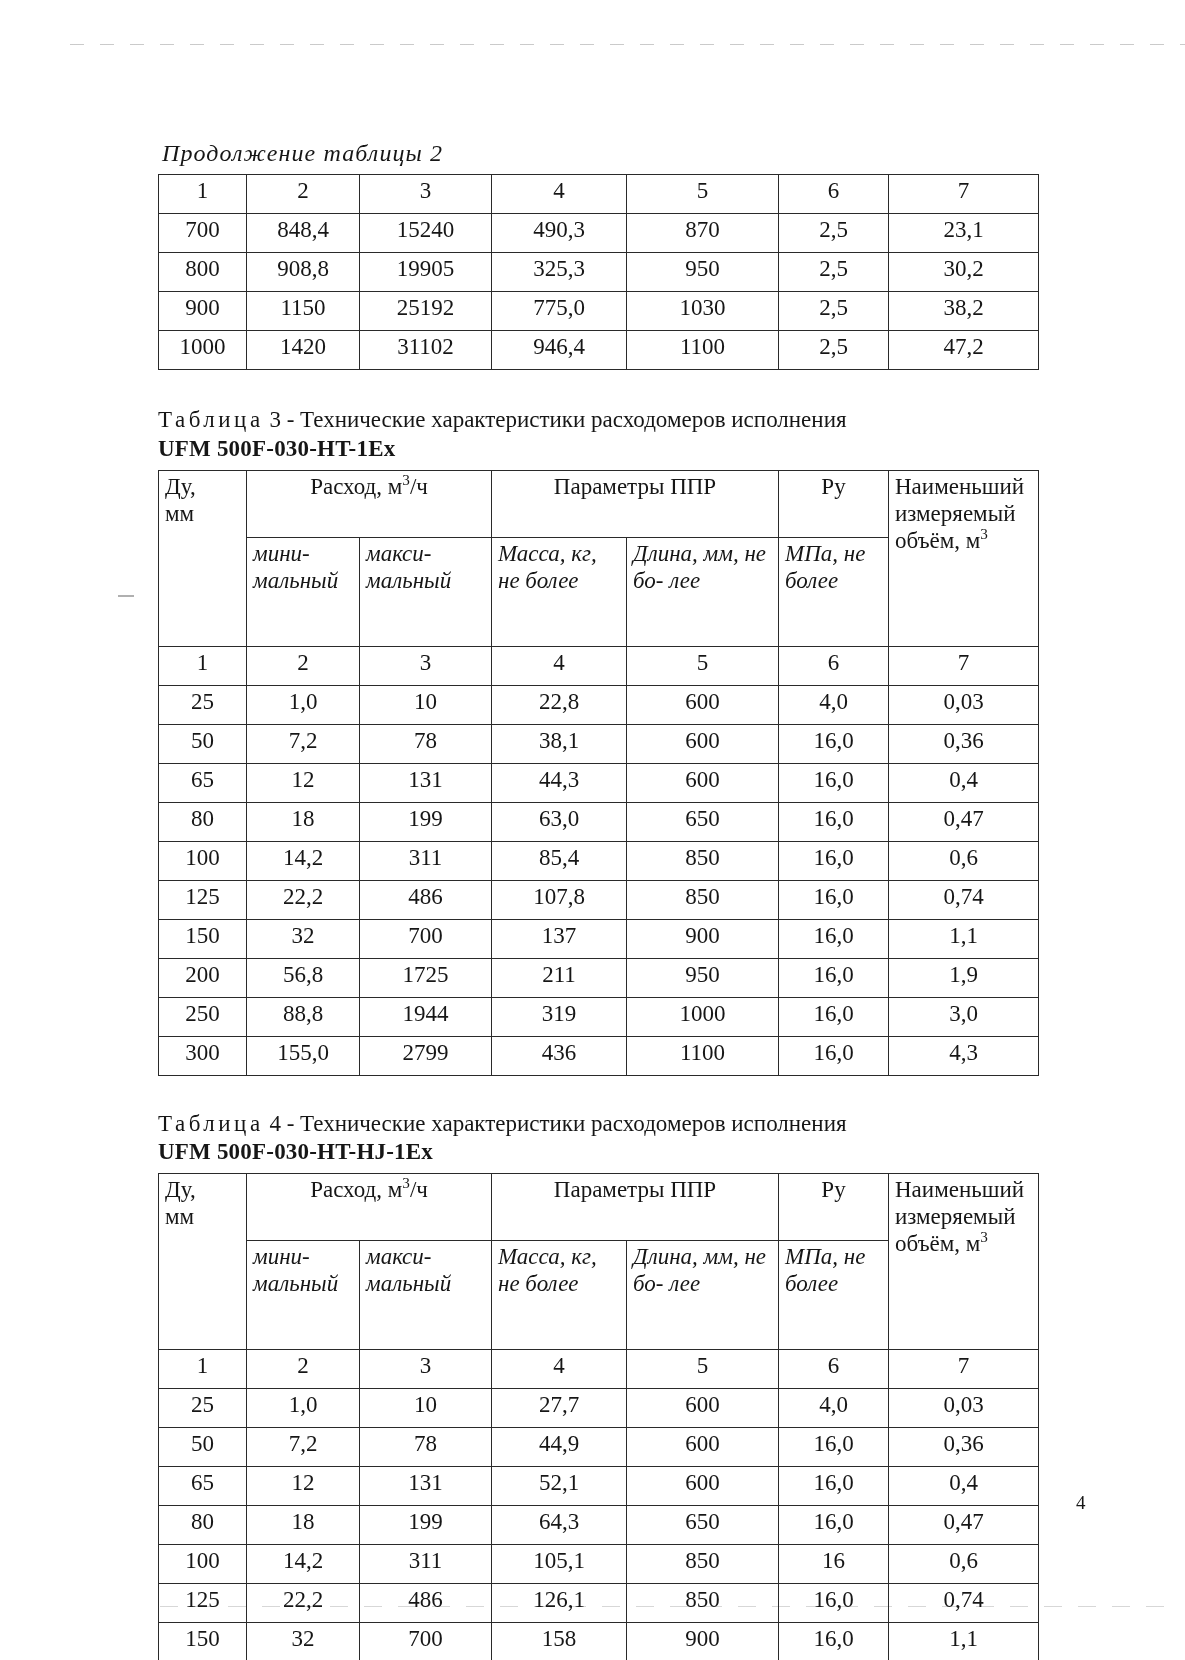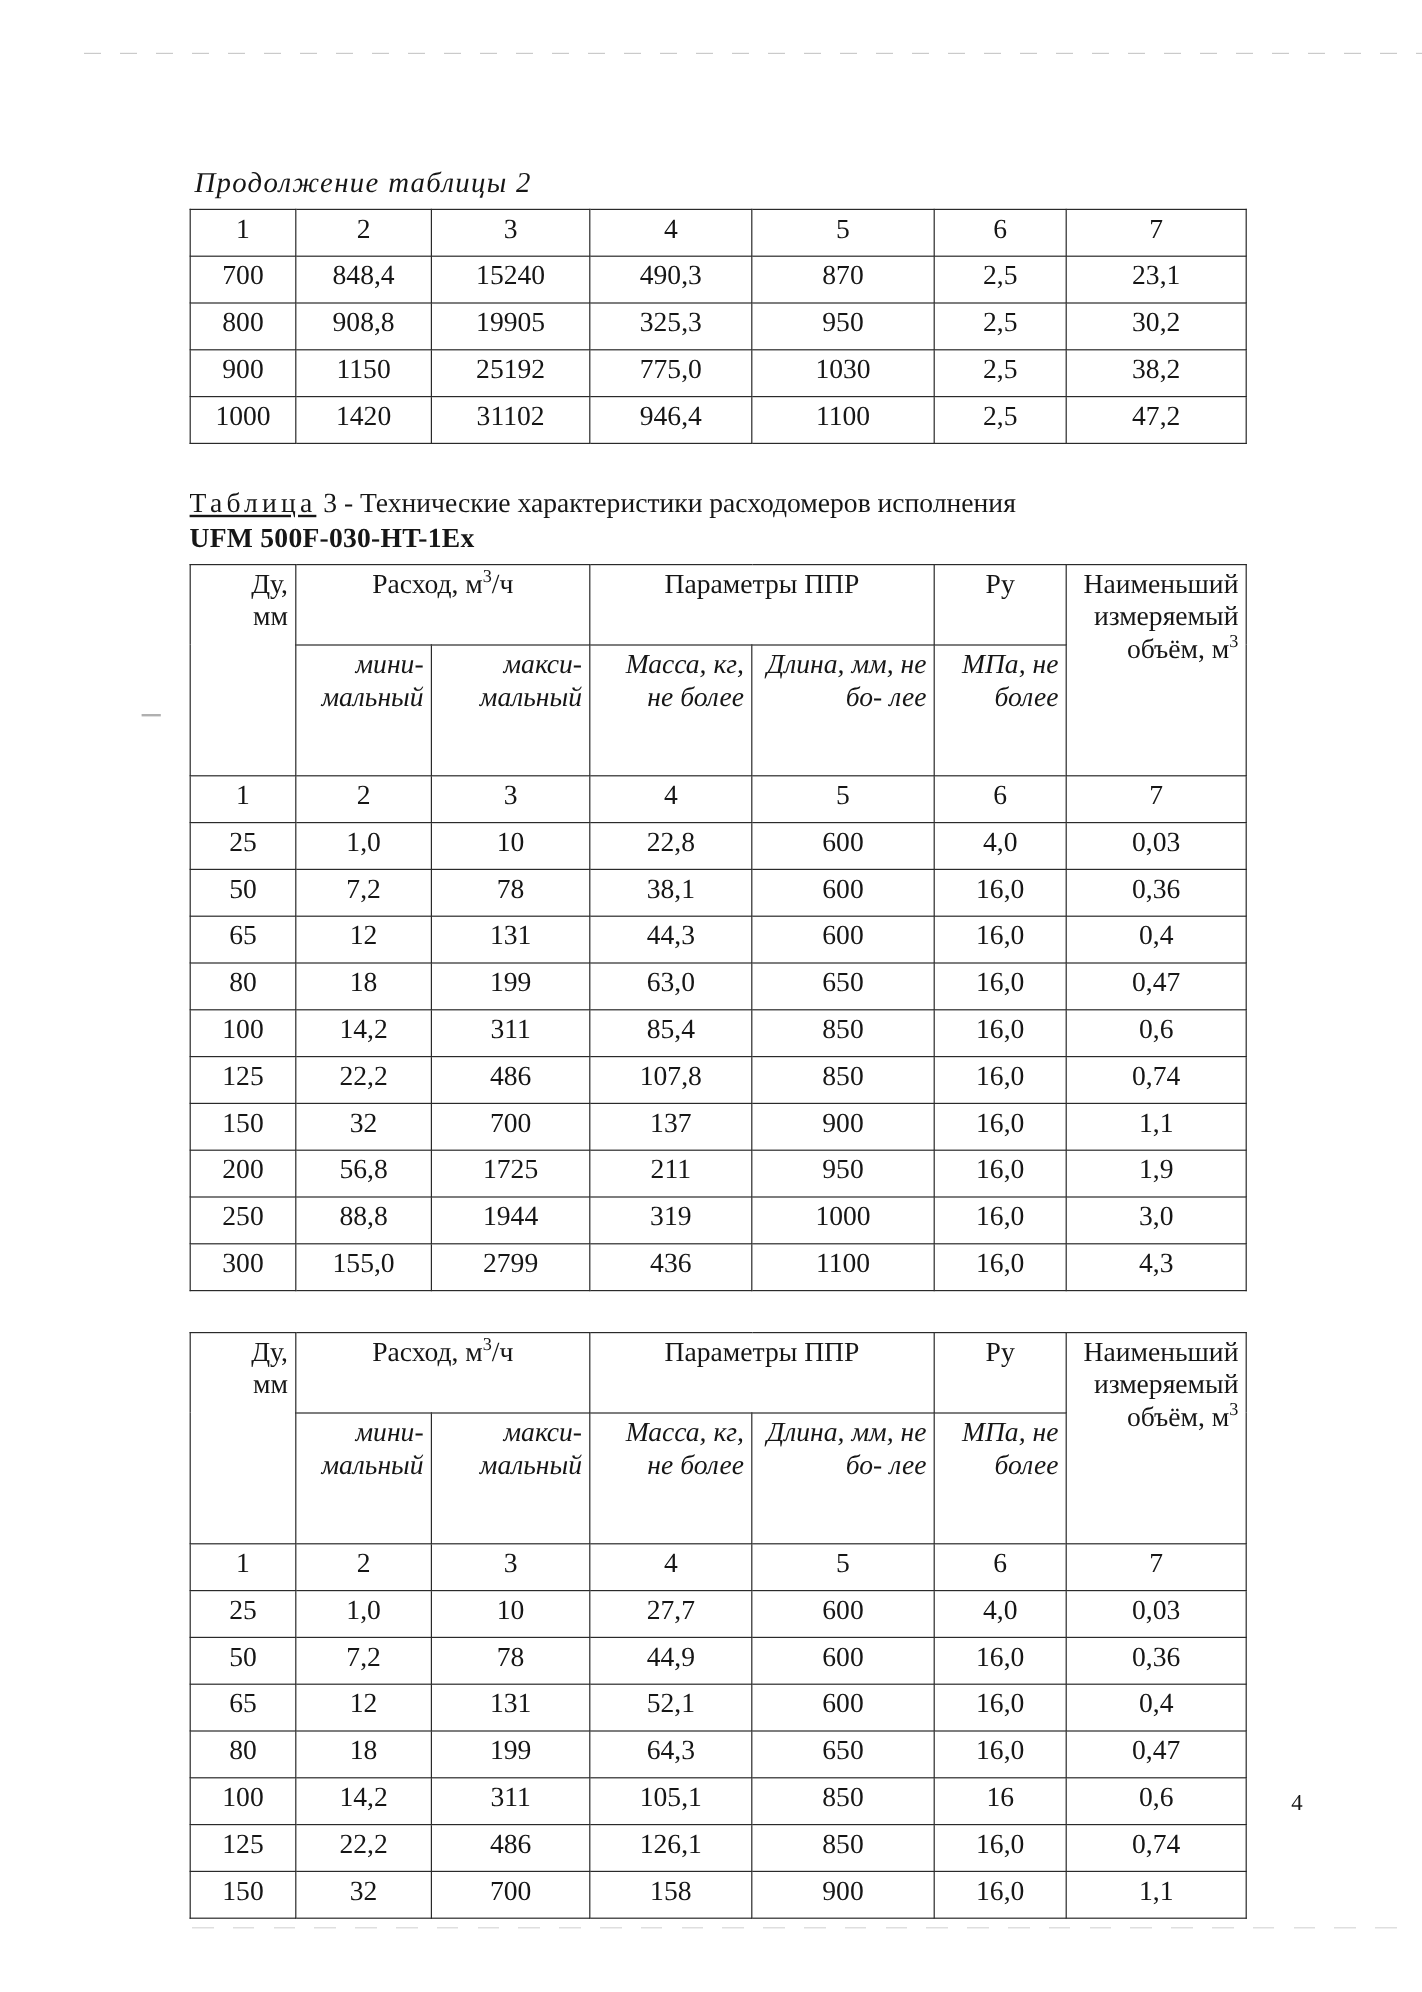--- a/index.html
+++ b/index.html
@@ -71,21 +71,21 @@
     font-size: 23px;
   }
   table.doc td, table.doc th {
     border: 1px solid #2a2a2a;
     padding: 2px 6px;
     font-weight: normal;
     vertical-align: top;
     line-height: 1.18;
   }
   td.c { text-align: center; vertical-align: middle; }
-  td.l { text-align: right; vertical-align: top; }
+  td.l { text-align: left; vertical-align: top; }
 
   
   .t2 td { height: 34px; }
   .t2 col.c1 { width: 88px; }
   .t2 col.c2 { width: 113px; }
   .t2 col.c3 { width: 132px; }
   .t2 col.c4 { width: 135px; }
   .t2 col.c5 { width: 152px; }
   .t2 col.c6 { width: 110px; }
   .t2 col.c7 { width: 150px; }
@@ -106,21 +106,20 @@
 
   .tbl-caption {
     font-size: 23px;
     line-height: 1.25;
     margin: 0 0 6px 0;
     text-align: justify;
     text-align-last: left;
   }
   .tbl-caption .cap-word {
     letter-spacing: 3.5px;
-    text-decoration: underline;
   }
   .cap-line2 { letter-spacing: 0.2px; font-weight: bold; }
 
   .gap-a { height: 36px; }
   .gap-b { height: 34px; }
 
   sup.exp {
     font-size: 0.66em;
     vertical-align: super;
     line-height: 0;
@@ -345,20 +344,27 @@
           <td class="c datarow">436</td>
           <td class="c datarow">1100</td>
           <td class="c datarow">16,0</td>
           <td class="c datarow">4,3</td>
         </tr>
       </tbody>
     </table>
 
     <div class="gap-b"></div>
 
+    <div class="tbl-caption">
+      <span class="cap-word">Таблица</span>
+      <span>4</span>
+      <span>-</span>
+      <span>Технические характеристики расходомеров исполнения</span><br>
+      <span class="cap-line2">UFM 500F-030-HT-HJ-1Ex</span>
+    </div>
 
     <table class="doc tspec">
       <colgroup>
         <col class="c1">
           <col class="c2">
           <col class="c3">
           <col class="c4">
           <col class="c5">
           <col class="c6">
           <col class="c7">

